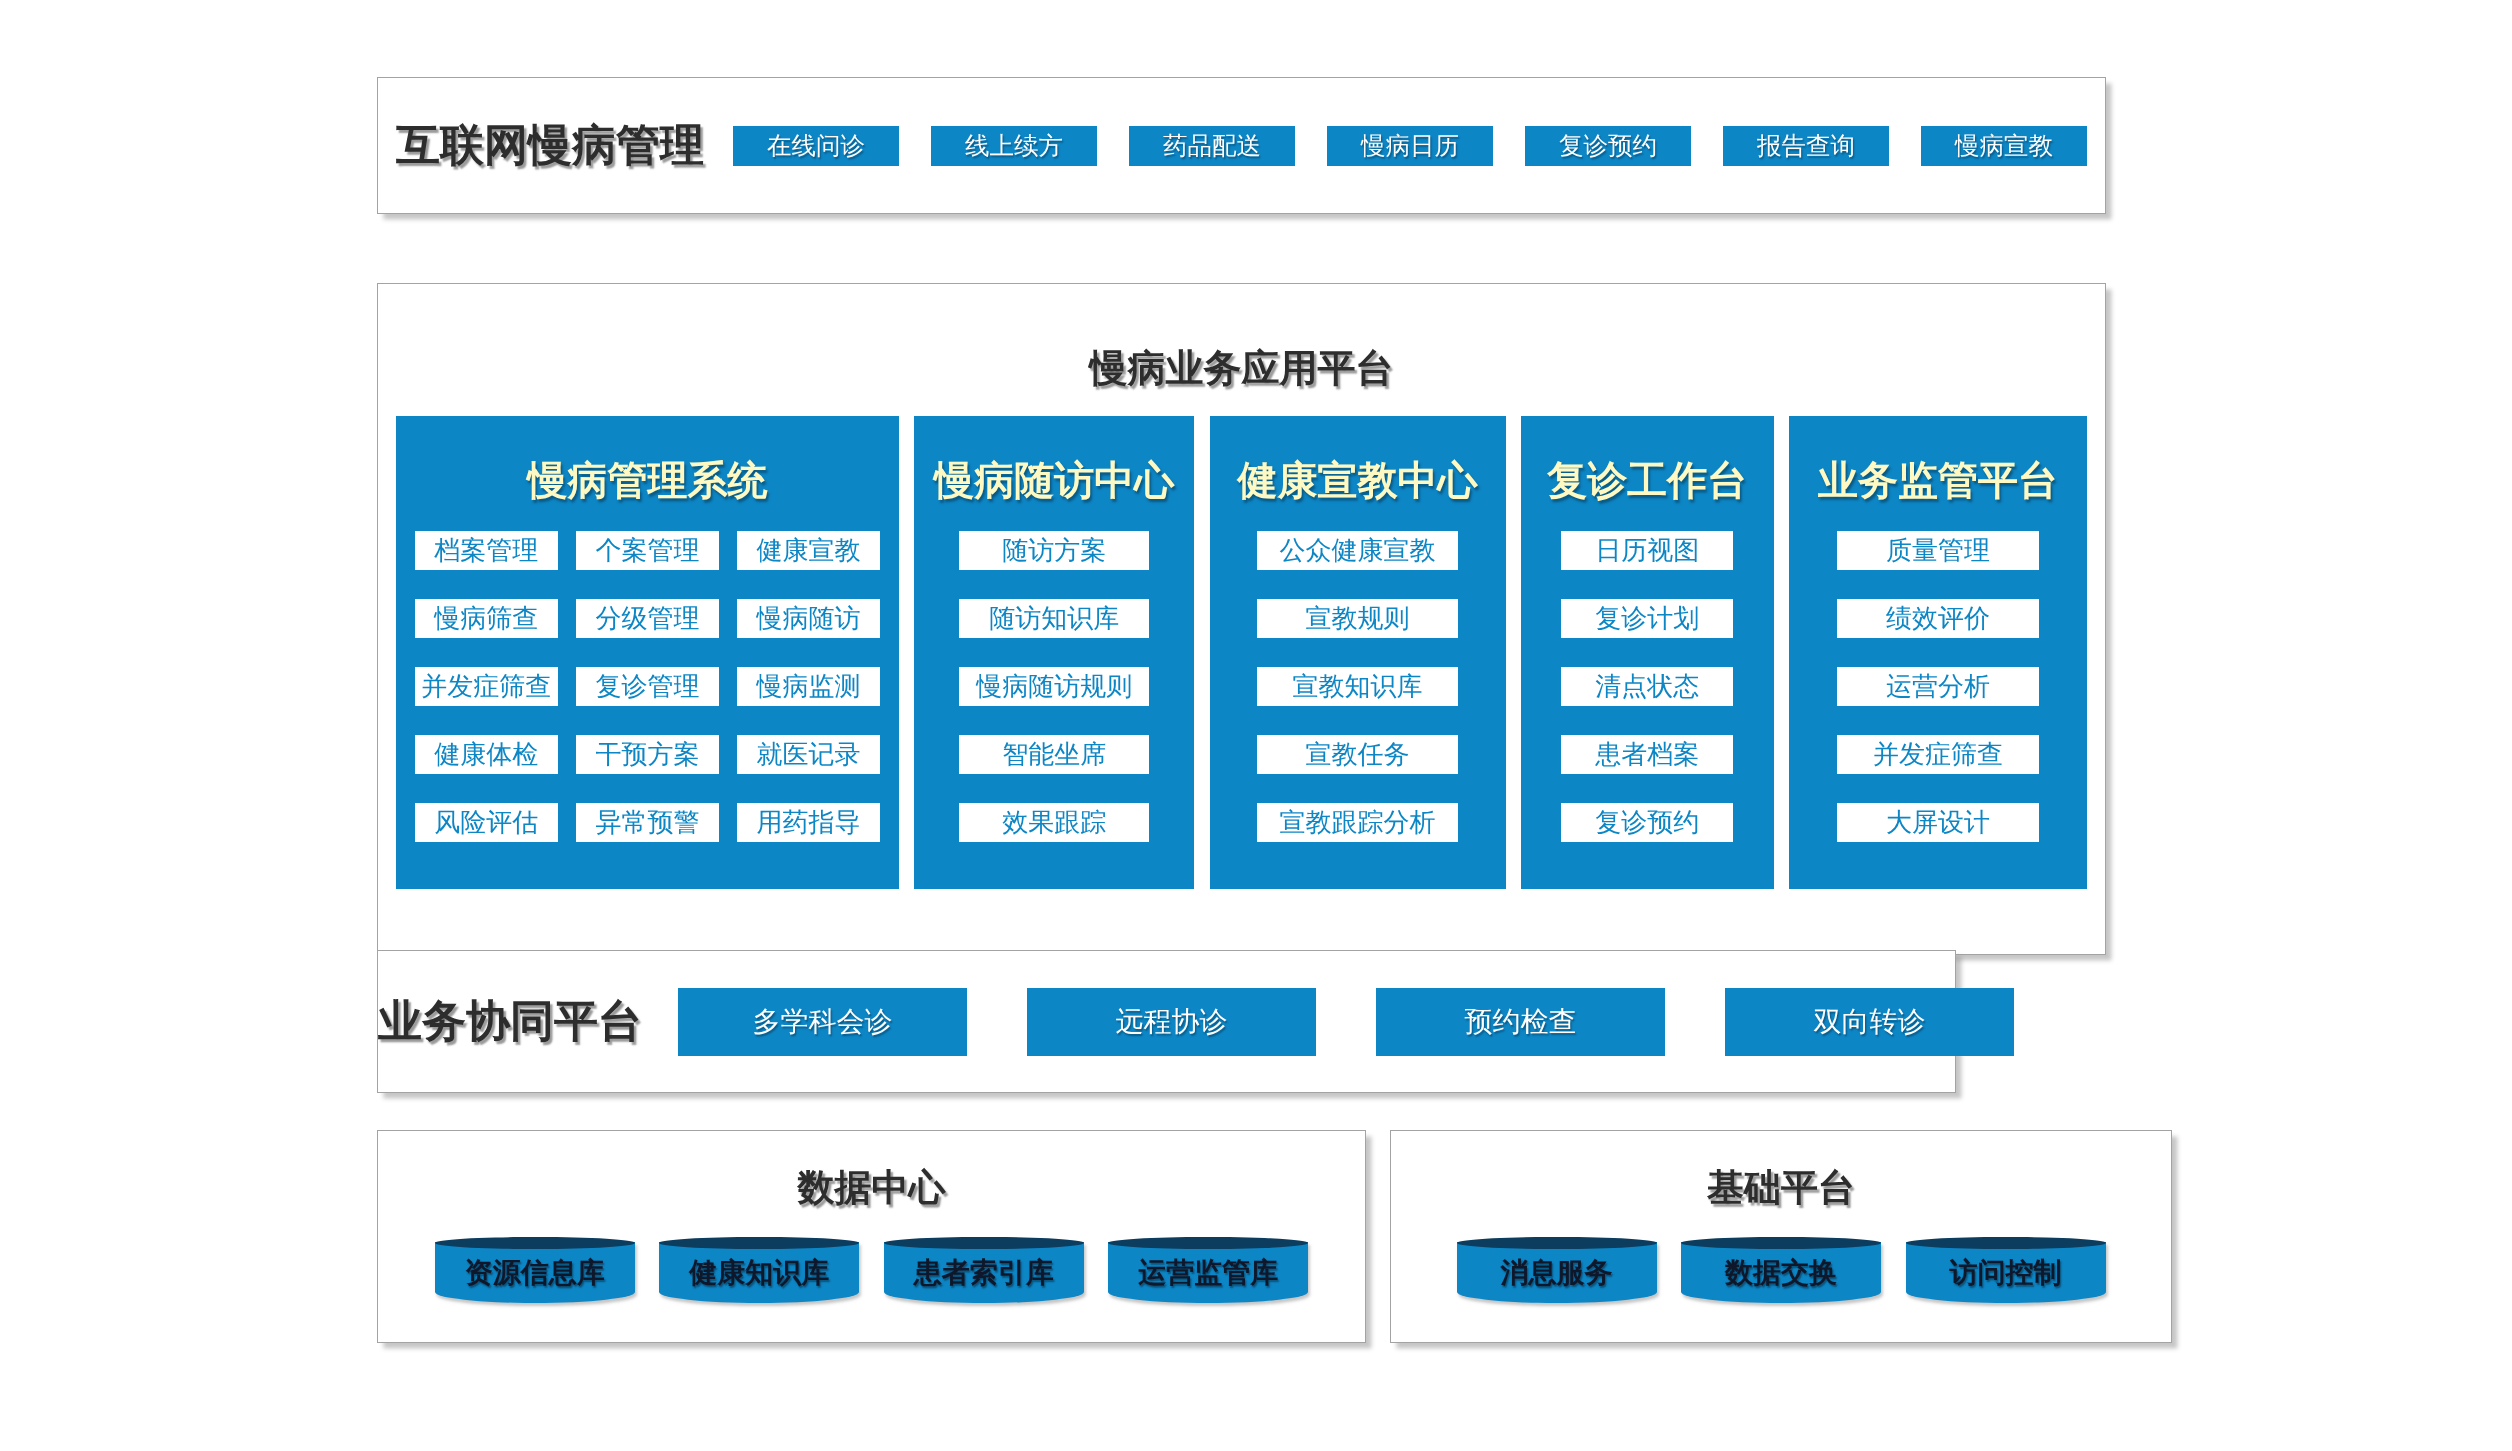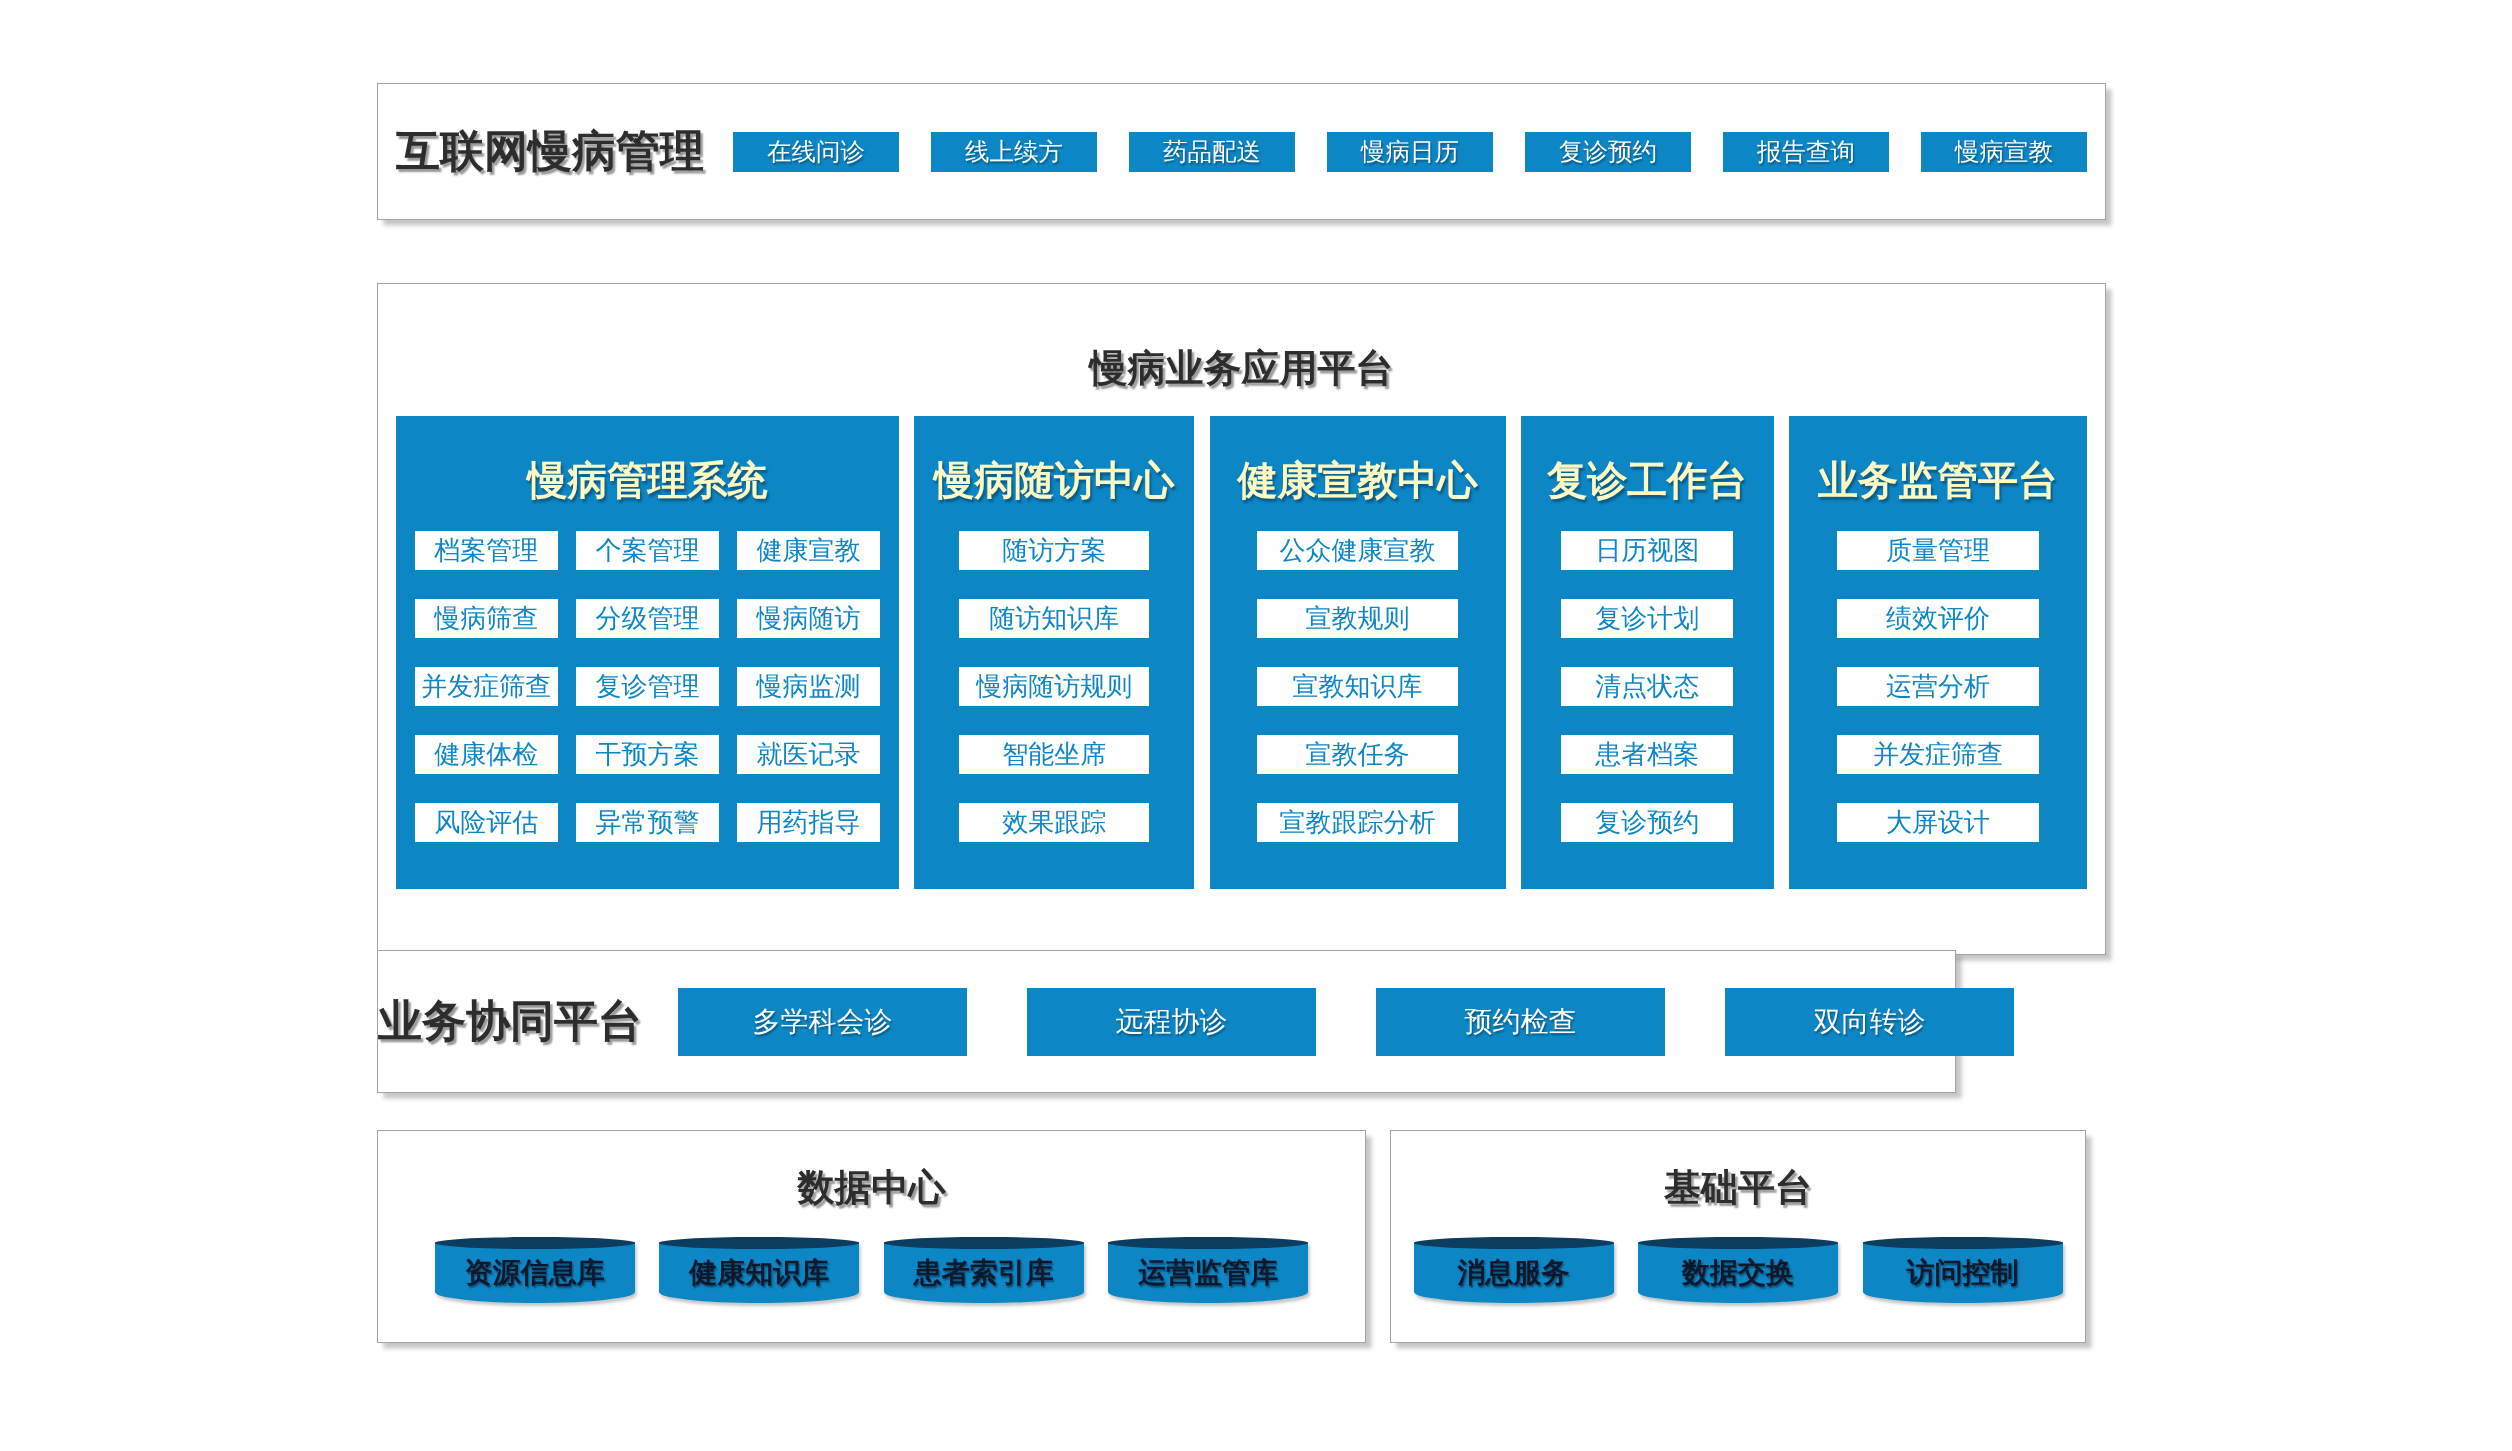--- a/index.html
+++ b/index.html
@@ -18,21 +18,21 @@
     position:absolute;background:#fff;border:1.8px solid var(--border);
     box-shadow:5.5px 6.1px 4.3px rgba(128,128,128,0.45);
     box-sizing:border-box;
   }
   .shadow-title{
     color:var(--ink);font-weight:bold;
     text-shadow:2.5px 2.5px 1.8px #9a9a9a;
     margin:0;white-space:nowrap;
   }
   
-  .topbar{left:377px;top:83px;width:1729px;height:137px;display:flex;align-items:center;padding-left:18px;}
+  .topbar{left:377px;top:77px;width:1729px;height:137px;display:flex;align-items:center;padding-left:18px;}
   .topbar h1{font-size:44px;}
   .topbar .btn-row{display:flex;gap:32px;margin-left:29px;}
   .btn-blue{
     width:166px;height:40px;background:var(--blue);color:#fff;font-size:24.5px;
     display:flex;align-items:center;justify-content:center;white-space:nowrap;
     text-shadow:1.2px 1.8px 1.8px rgba(0,0,0,0.35);flex:0 0 auto;
   }
   
   .app{left:377px;top:264px;width:1729px;height:672px;margin-top:19px;}
   .app h2{font-size:38px;text-align:center;padding-top:59px;}
@@ -57,21 +57,21 @@
   .collab{left:377px;top:950px;width:1579px;height:143px;display:flex;align-items:center;}
   .collab h2{font-size:44px;}
   .collab .btn-row{display:flex;gap:60px;margin-left:36px;}
   .btn-collab{
     width:289px;height:68px;background:var(--blue);color:#fff;font-size:28px;
     display:flex;align-items:center;justify-content:center;white-space:nowrap;
     text-shadow:1.2px 1.8px 1.8px rgba(0,0,0,0.35);flex:0 0 auto;
   }
   
   .datacenter{left:377px;top:1130px;width:989px;height:213px;}
-  .baseplatform{left:1390px;top:1130px;width:696px;height:213px;}
+  .baseplatform{left:1390px;top:1130px;width:782px;height:213px;}
   .datacenter h2,.baseplatform h2{font-size:37px;text-align:center;padding-top:32px;}
   .cyl-row{display:flex;justify-content:center;gap:24.5px;margin-top:29px;}
   .cyl{
     position:relative;width:200px;height:61px;background:var(--blue);
     border-radius:0 0 50% 50% / 0 0 11px 11px;
     display:flex;align-items:center;justify-content:center;
     color:#0f172a;font-size:28px;font-weight:bold;white-space:nowrap;
     text-shadow:1.2px 1.8px 1.8px rgba(0,0,0,0.4);flex:0 0 auto;
     box-shadow:1.8px 3.1px 3.1px rgba(90,90,90,0.35);
   }

